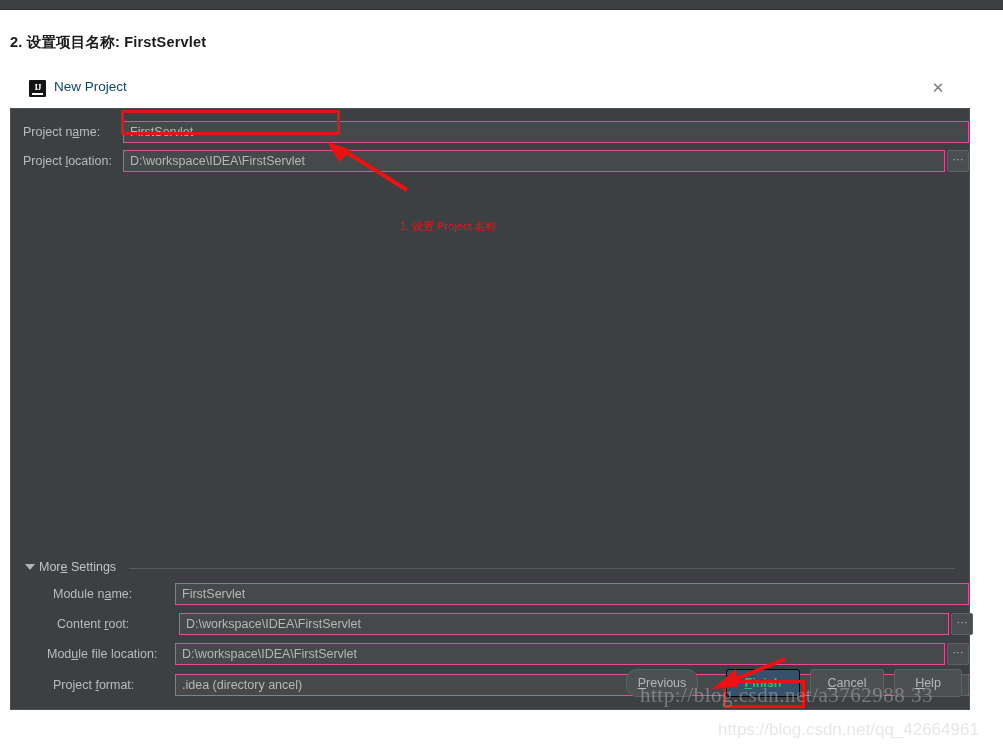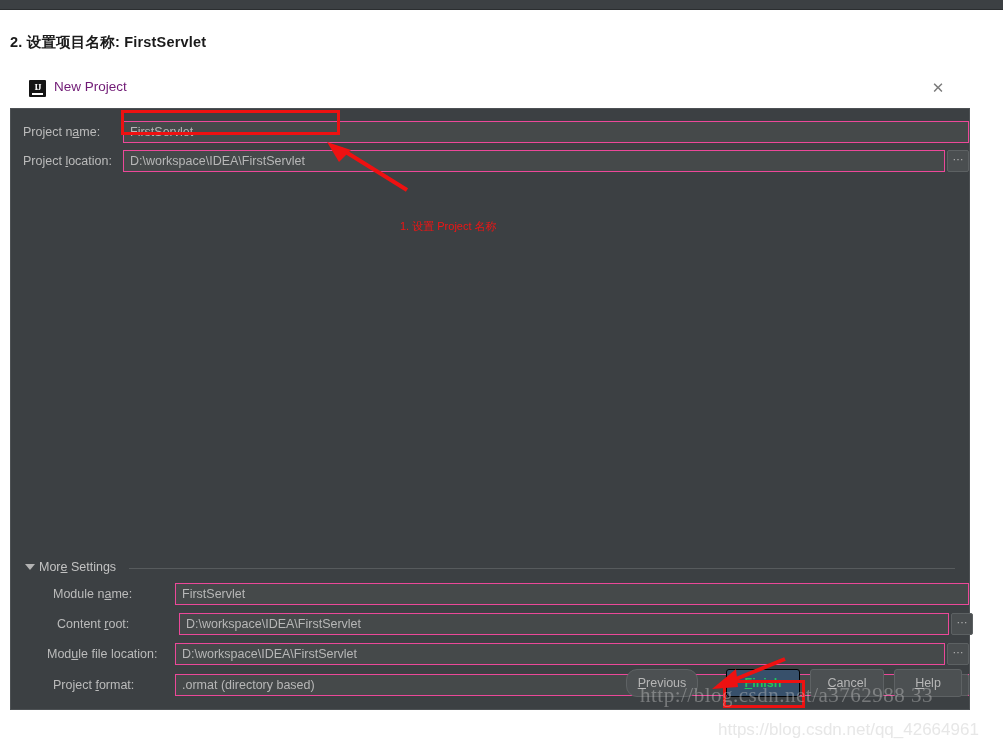--- a/index.html
+++ b/index.html
@@ -83,21 +83,21 @@
     bottom: 2px;
     width: 11px;
     height: 2px;
     background: #ffffff;
   }
   #dialog-title {
     position: absolute;
     left: 44px;
     top: 9px;
     font-size: 13.5px;
-    color: #701a75;
+    color: #0c4a6e;
     white-space: nowrap;
   }
   #close-btn {
     position: absolute;
     right: 22px;
     top: 8px;
     width: 20px;
     height: 20px;
     color: #7a7a7a;
     font-size: 15px;
@@ -314,21 +314,21 @@
             <div class="finput" style="left: 164px; width: 770px;">D:\workspace\IDEA\FirstServlet</div>
             <div class="browse-btn" style="left: 936px; top: 0px;">⋯</div>
           </div>
           <div class="frow" style="left: 0px; top: 534px; width: 958px;">
             <div class="flabel" style="left: 36px;">Mod<u>u</u>le file location:</div>
             <div class="finput" style="left: 164px; width: 770px;">D:\workspace\IDEA\FirstServlet</div>
             <div class="browse-btn" style="left: 936px; top: 0px;">⋯</div>
           </div>
           <div class="frow" style="left: 0px; top: 565px; width: 958px; padding-left: 16px;">
             <div class="flabel" style="left: 42px;">Project <u>f</u>ormat:</div>
-            <div class="finput" style="left: 164px; width: 794px;">.ormat (directory based)</div>
+            <div class="finput" style="left: 164px; width: 794px;">.idea (directory ancel)</div>
             <div class="browse-btn" style="left: 936px; top: 0px; line-height: 19px;">▼</div>
           </div>
         </div>
 
       <div id="buttonbar">
           <div class="dbtn" style="left: 615px; width: 72px; border-radius: 11px;"><u>P</u>revious</div>
           <div class="dbtn primary" style="left: 715px; width: 74px;"><u>F</u>inish</div>
           <div class="dbtn" style="left: 799px; width: 74px;"><u>C</u>ancel</div>
           <div class="dbtn" style="left: 883px; width: 68px;"><u>H</u>elp</div>
         </div>

